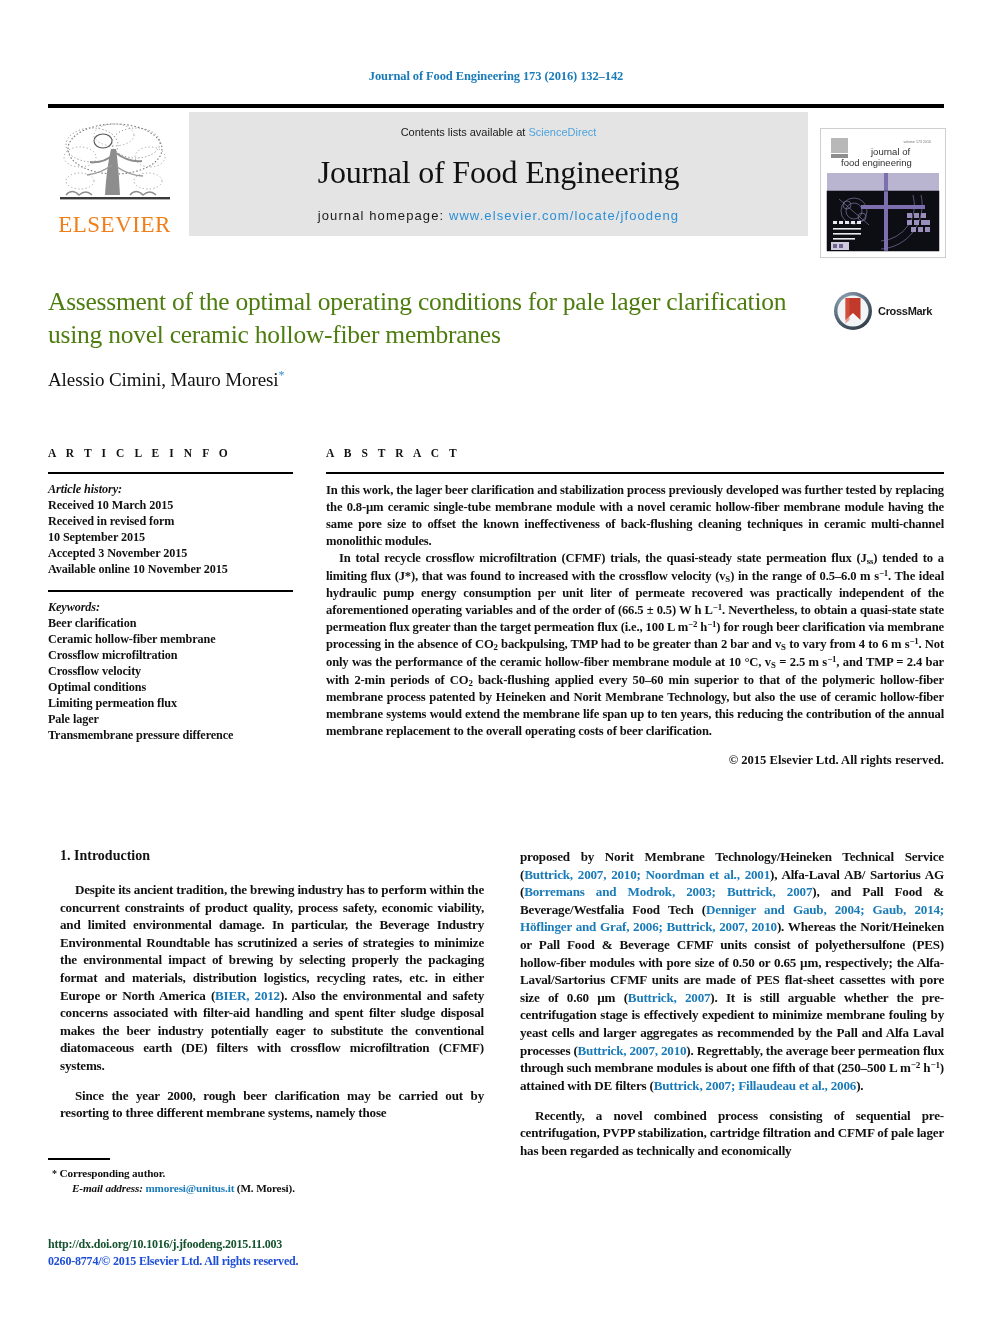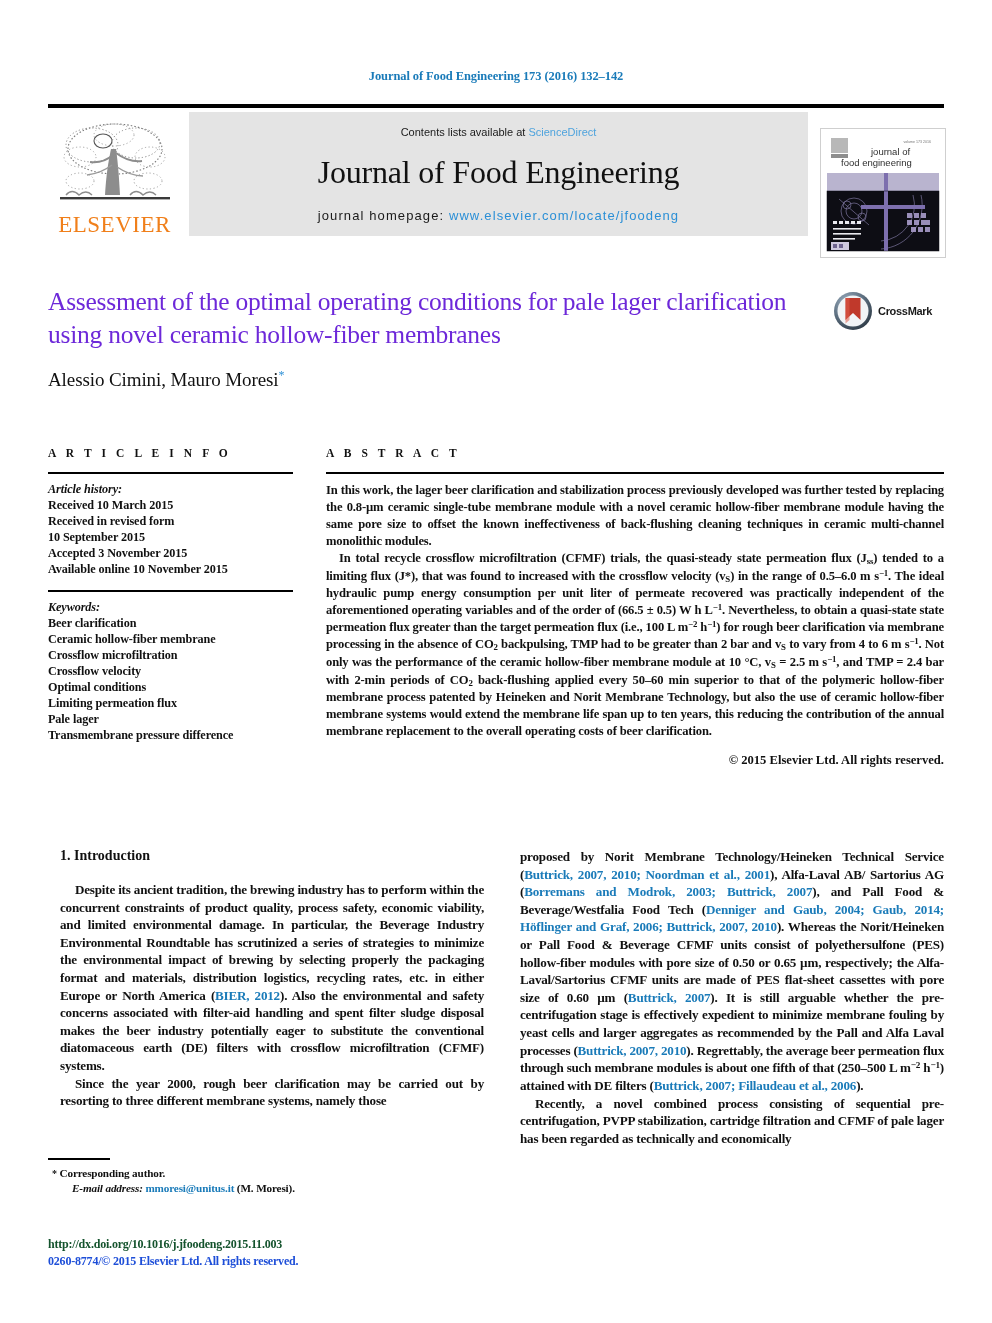--- a/index.html
+++ b/index.html
@@ -128,21 +128,21 @@
   .title-block {
     position: absolute;
     top: 286px;
     left: 48px;
     width: 760px;
   }
   .paper-title {
     font-family: "Liberation Serif", serif;
     font-size: 25.5px;
     line-height: 1.28;
-    color: #6d28d9;
+    color: #4d7c0f;
     letter-spacing: -0.25px;
     font-weight: 400;
   }
   .authors {
     margin-top: 17px;
     font-family: "Liberation Serif", serif;
     font-size: 19px;
     color: #111;
     letter-spacing: -0.1px;
   }
@@ -266,21 +266,21 @@
   .col p {
     margin: 0;
     font-family: "Liberation Serif", serif;
     font-size: 13.1px;
     line-height: 1.345;
     text-align: justify;
     font-weight: bold;
     color: #111;
     letter-spacing: -0.2px;
   }
-  .col p.indent { text-indent: 15px; }
+  .col p.indent { text-indent: 15px; margin-top: 12px; }
   a.cite, .cite {
     color: #1a7bb9;
     text-decoration: none;
   }
 
   
   .footnote {
     position: absolute;
     top: 1158px;
     left: 48px;

